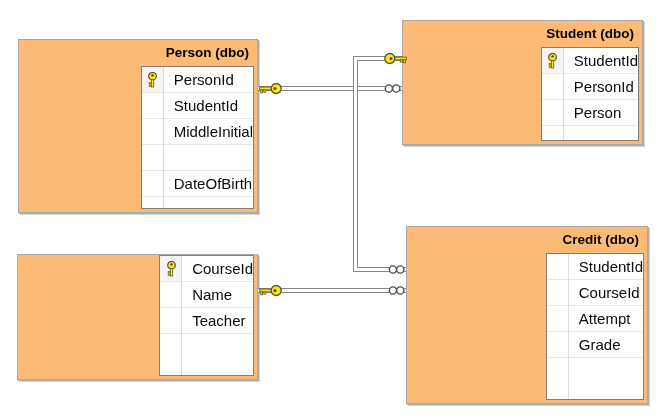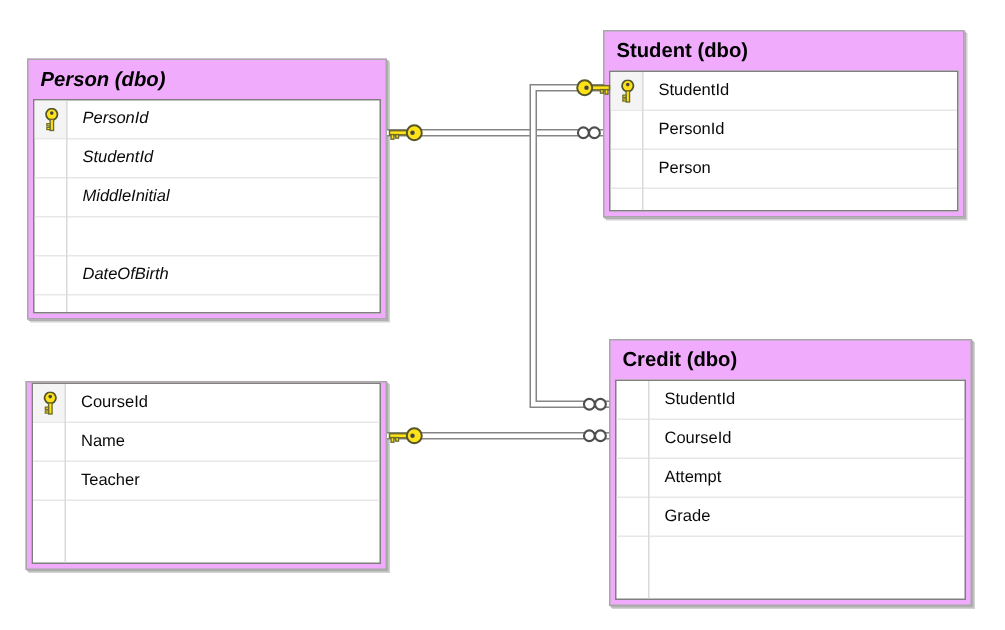--- a/index.html
+++ b/index.html
@@ -6,24 +6,24 @@
   body {
     width:670px; height:420px;
     background:#ffffff;
     font-family:"Liberation Sans","DejaVu Sans",sans-serif;
     position:relative; overflow:hidden;
   }
   .canvas { position:absolute; inset:0; }
 
   
   .tbl {
-    position:absolute; box-sizing:border-box; background:#f0abfc;
+    position:absolute; box-sizing:border-box; background:#fdba74;
     border:1px solid #a8a8a8;
     box-shadow:1px 1px 0 #b0b0b0, 2px 2px 0 #d2d2d2;
-    display:flex; flex-direction:column;
+    display:flex; flex-direction:column;align-items:flex-end;
   }
   .tbl-title {
     height:26px; box-sizing:border-box; padding:5px 8px 0 8px;
     font-size:13.5px; font-weight:bold; color:#000; white-space:nowrap;
     cursor:default;
   }
   .tbl-grid {
     position:relative; flex:1 1 auto; margin:0 3px 3px 3px;
     border:1px solid #7f7f7f; background:#fff;
     display:flex; flex-direction:column; overflow:hidden;
@@ -35,21 +35,21 @@
   .tbl-row {
     box-sizing:border-box; height:26px; flex:0 0 26px;
     display:flex; align-items:stretch;
     border-bottom:1px solid #e7e7e7;
   }
   .keycell {
     flex:0 0 22px; display:flex; align-items:center; justify-content:center;
   }
   .keycell.haskey { background:#f4f4f4; }
   .namecell {
-    flex:1 1 auto; font-size:11px; color:#0a0a0a;
+    flex:1 1 auto; font-size:15px; color:#0a0a0a;
     line-height:25px; padding-left:10px; white-space:nowrap;
   }
   .tbl-fill { flex:1 1 auto; }
 
   
   svg.overlay { position:absolute; left:0; top:0; pointer-events:none; }
   .rel-gray { stroke:#858585; stroke-width:5; fill:none; stroke-linejoin:miter; }
   .rel-white { stroke:#ffffff; stroke-width:3; fill:none; stroke-linejoin:miter; }
 </style>
 </head>
@@ -76,21 +76,21 @@
 
     <g id="inf">
       <circle cx="4.9" cy="5" r="3.6" fill="#ffffff" stroke="#4f4f4f" stroke-width="1.4"></circle>
       <circle cx="12.3" cy="5" r="3.6" fill="#ffffff" stroke="#4f4f4f" stroke-width="1.4"></circle>
     </g>
   </defs>
 </svg>
 
 <div class="canvas">
 
-  <div class="tbl" style="left:18px; top:39px; width:240px; height:174px;font-style:italic;">
+  <div class="tbl" style="left:18px; top:39px; width:240px; height:174px;">
     <div class="tbl-title">Person (dbo)</div>
     <div class="tbl-grid">
       <div class="keycol-line"></div>
       <div class="tbl-row">
         <div class="keycell haskey">
           <svg width="11" height="16">
               <use href="#vkey" xlink:href="#vkey"></use>
             </svg>
         </div>
         <div class="namecell">PersonId</div>

